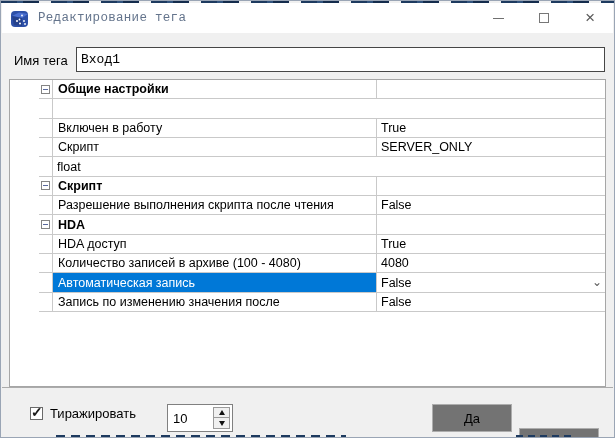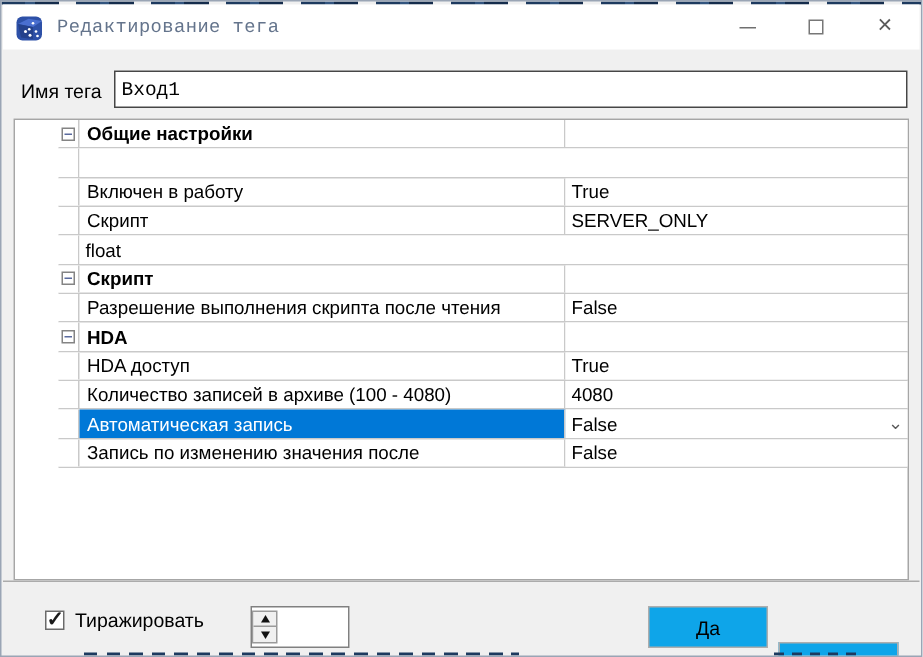--- a/index.html
+++ b/index.html
@@ -57,21 +57,21 @@
   .cb.checked .check{display:block;}
   .spinner{position:absolute;left:165px;top:16px;width:66px;height:28px;border:1px solid #808080;
     background:#fff;display:flex;}
   .spin-input{flex:1 1 auto;min-width:0;border:none;outline:none;font-family:"Liberation Sans",sans-serif;
     font-size:13px;padding-left:5px;background:#fff;}
   .spin-btns{flex:0 0 17px;display:flex;flex-direction:column;margin:2px 2px 2px 0;border:1px solid #9a9a9a;}
   .spin-up,.spin-down{flex:1 1 50%;background:#f0f0f0;display:flex;align-items:center;justify-content:center;}
   .spin-up{border-bottom:1px solid #9a9a9a;}
   .tri-up{width:0;height:0;border-left:3.5px solid transparent;border-right:3.5px solid transparent;border-bottom:5px solid #111;}
   .tri-down{width:0;height:0;border-left:3.5px solid transparent;border-right:3.5px solid transparent;border-top:5px solid #111;}
-  .btn{position:absolute;top:16px;width:80px;height:28px;background:#0ea5e9;border:1px solid #adadad;
+  .btn{position:absolute;top:16px;width:80px;height:28px;background:#737373;border:1px solid #adadad;
     font-family:"Liberation Sans",sans-serif;font-size:13px;color:#000;padding:0;}
   .btn.yes{left:430px;}
   .btn.no{left:517px;margin-top:24px;}
 </style>
 </head>
 <body>
 
 <div class="window">
   <div class="top-artifacts"></div>
 
@@ -201,20 +201,21 @@
   </div>
 
   <div class="footer">
     <label class="cb-wrap">
       <span class="cb checked">
           <span class="check">✓</span>
         </span>
       <span>Тиражировать</span>
     </label>
     <div class="spinner">
+      <input class="spin-input" value="10" style="">
       <div class="spin-btns">
         <div class="spin-up">
             <span class="tri-up"></span>
           </div>
         <div class="spin-down">
             <span class="tri-down"></span>
           </div>
       </div>
     </div>
     <button class="btn yes">Да</button>

